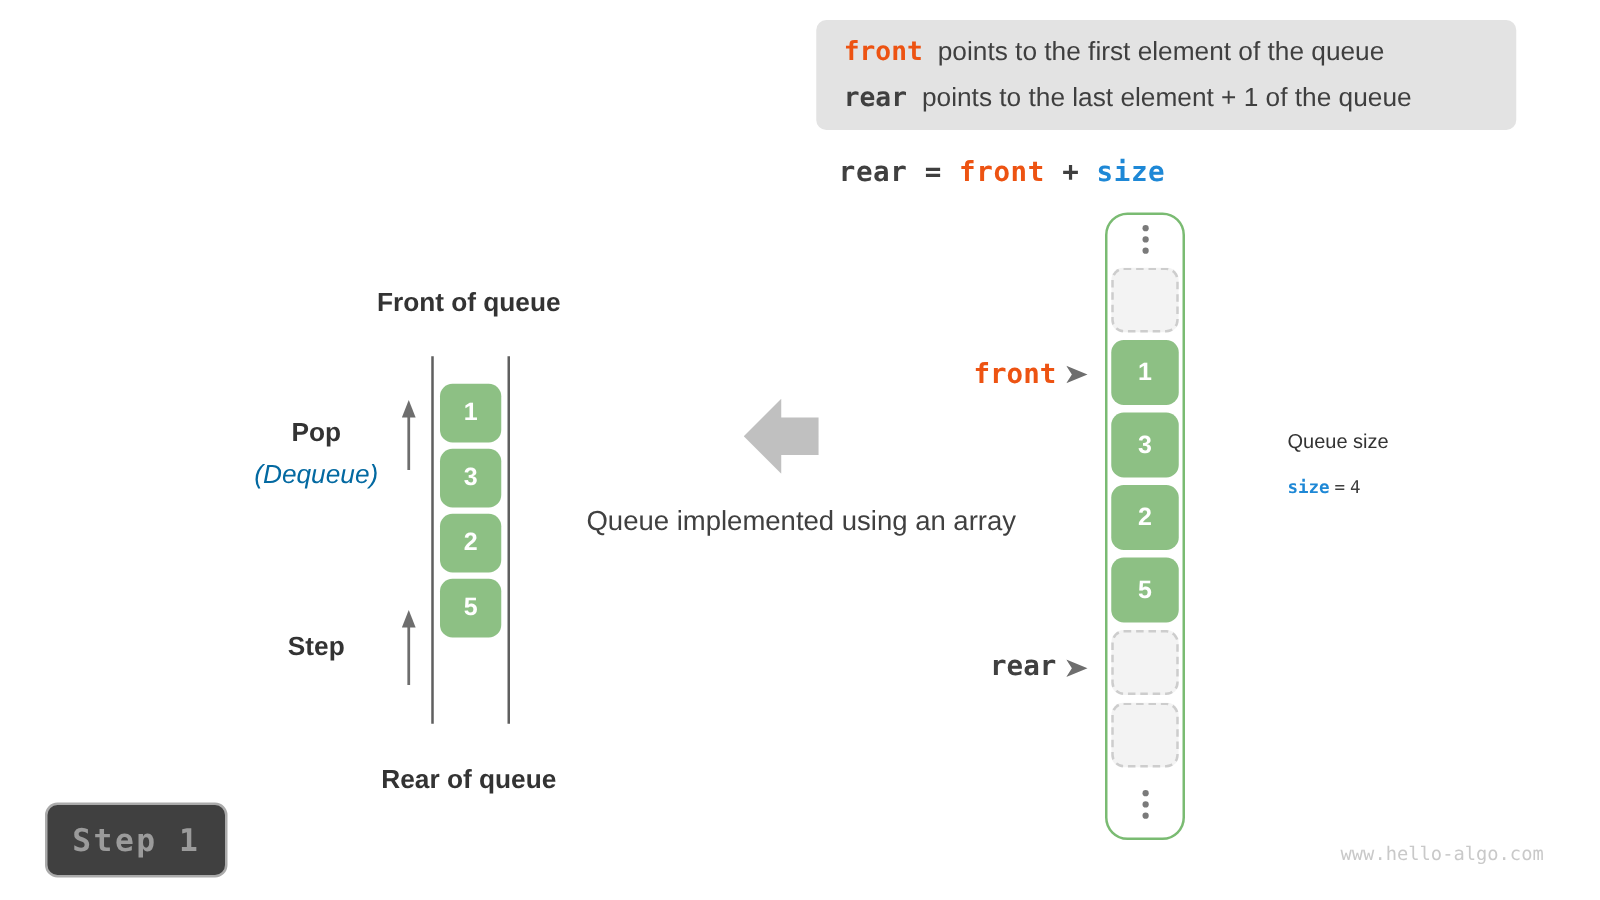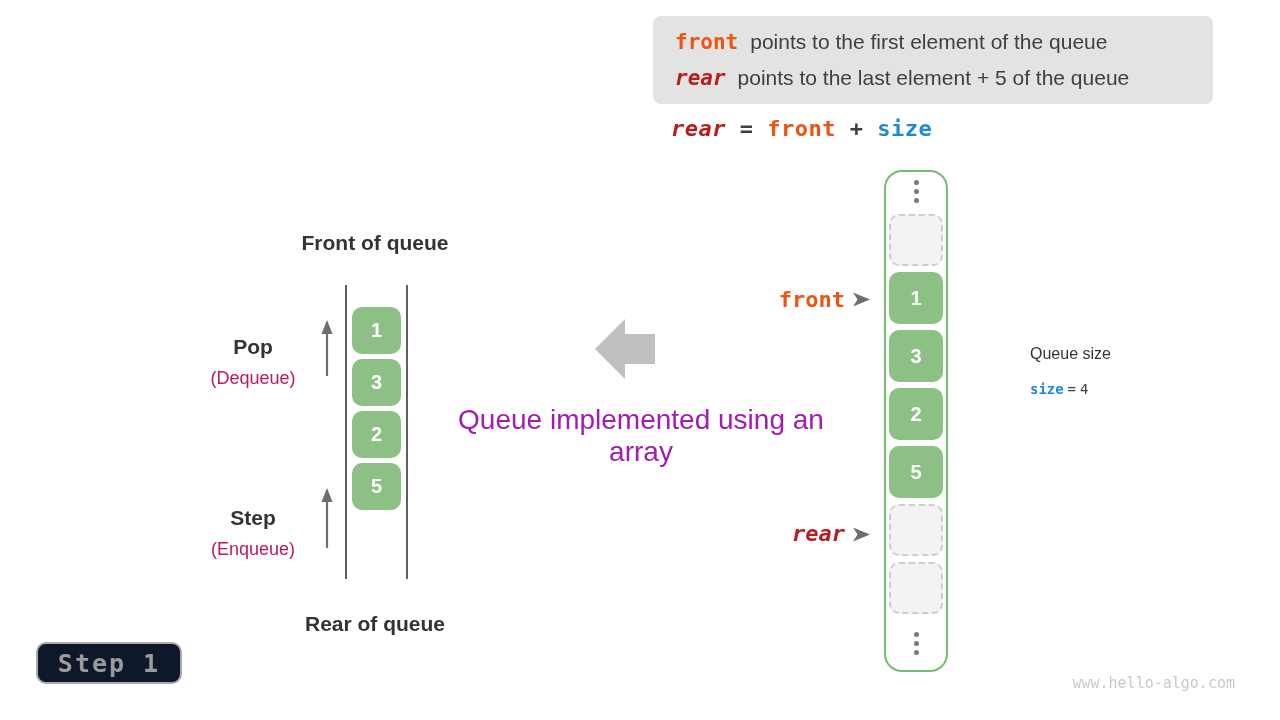--- a/index.html
+++ b/index.html
@@ -17,57 +17,57 @@
   
   .legend-box {
     left: 653px; top: 16px; width: 560px; height: 88px;
     background: #e3e3e3; border-radius: 8px;
     padding: 8px 22px;
     display: flex; flex-direction: column; justify-content: center;
   }
   .legend-row { font-size: 21px; color: #3f3f3f; line-height: 36px; white-space: nowrap; }
   .legend-row .code { margin-right: 12px; font-size: 21px; }
   .code-orange { color: #ed5312; }
-  .code-teal   { color: #b91c1c; font-style: italic; }
+  .code-teal   { color: #404040; }
   .code-blue   { color: #1e88d6; }
   .code-dark   { color: #3f3f3f; }
 
   
   .formula {
-    left: 671px; top: 116px;
+    left: 671px; top: 126px;
     font-size: 22px; letter-spacing: 0.5px; white-space: nowrap;
   }
 
   
   .big-label { font-weight: bold; font-size: 21px; color: #333333; text-align: center; }
   .front-of-queue { left: 255px; top: 231px; width: 240px; }
   .rear-of-queue  { left: 255px; top: 612px; width: 240px; }
 
   .op-group { width: 200px; text-align: center; }
   .op-title { font-weight: bold; font-size: 21px; color: #333333; }
-  .op-sub   { font-size: 18px; color: #be185d; margin-top: 9px; }
+  .op-sub   { font-size: 21px; color: #0369a1; margin-top: 9px; font-style: italic; }
   .pop-group  { left: 153px; top: 335px; text-align: center; }
   .push-group { left: 153px; top: 506px; }
 
   
   .channel-line { width: 1.5px; background: #5f5f5f; top: 285px; height: 294px; }
   .channel-left  { left: 345px; }
   .channel-right { left: 406px; }
 
   .qcell {
     left: 352px; width: 49px; height: 47px;
     background: #8dc084; border-radius: 10px;
     color: #ffffff; font-size: 20px; font-weight: bold;
     display: flex; align-items: center; justify-content: center;
   }
 
   
   .caption {
     left: 441px; top: 404px; width: 400px;
-    text-align: center; font-size: 28px; color: #a21caf;
+    text-align: center; font-size: 22px; color: #404040;
   }
 
   
   .array-box {
     left: 884px; top: 170px; width: 64px; height: 502px;
     background: #ffffff;
     border: 2px solid #7abb72; border-radius: 18px;
   }
   .acell {
     left: 889px; width: 54px; height: 52px; border-radius: 10px;
@@ -88,22 +88,22 @@
   .front-pointer { top: 287px; }
   .rear-pointer  { top: 521px; }
 
   
   .qsize-title { left: 1030px; top: 345px; font-size: 16px; color: #333333; }
   .qsize-line  { left: 1030px; top: 381px; font-size: 14px; white-space: nowrap; }
   .qsize-line .eqval { font-family: "DejaVu Sans Mono", monospace; color: #3f3f3f; }
 
   
   .step-badge {
-    left: 36px; top: 642px; width: 146px; height: 42px;
-    background: #0f172a; border: 2px solid #ababab; border-radius: 10px;
+    left: 36px; top: 642px; width: 146px; height: 60px;
+    background: #404040; border: 2px solid #ababab; border-radius: 10px;
     display: flex; align-items: center; justify-content: center;
     font-family: "DejaVu Sans Mono", monospace; font-weight: bold;
     font-size: 25px; color: #9b9b9b; letter-spacing: 2px;
   }
 
   
   .watermark {
     left: 1015px; top: 674px; width: 220px; text-align: right;
     font-family: "DejaVu Sans Mono", monospace;
     font-size: 15px; color: #c9c9c9;
@@ -112,21 +112,21 @@
 </head>
 <body>
 
 <div class="canvas">
 
   <div class="abs legend-box">
     <div class="legend-row">
       <span class="code code-orange">front</span><span>points to the first element of the queue</span>
     </div>
     <div class="legend-row">
-      <span class="code code-teal">rear</span><span>points to the last element + 5 of the queue</span>
+      <span class="code code-teal">rear</span><span>points to the last element + 1 of the queue</span>
     </div>
   </div>
 
   <div class="abs formula code">
     <span class="code-teal">rear</span>
     <span class="code-dark">=</span>
     <span class="code-orange">front</span>
     <span class="code-dark">+</span>
     <span class="code-blue">size</span>
   </div>
@@ -150,21 +150,20 @@
     <div class="op-title">Pop</div>
     <div class="op-sub">(Dequeue)</div>
   </div>
 
   <svg class="abs" style="left:319px; top:488px" width="16" height="62">
     <polygon points="8,0 2.5,14 13.5,14" fill="#6e6e6e"></polygon>
     <line x1="8" y1="10" x2="8" y2="60" stroke="#6e6e6e" stroke-width="2.2"></line>
   </svg>
   <div class="abs op-group push-group">
     <div class="op-title">Step</div>
-    <div class="op-sub">(Enqueue)</div>
   </div>
 
   <svg class="abs" style="left:595px; top:319px" width="60" height="60">
     <polygon points="0,30 30,0 30,15 60,15 60,45 30,45 30,60" fill="#c0c0c0"></polygon>
   </svg>
   <div class="abs caption">Queue implemented using an array</div>
 
   <div class="abs array-box"></div>
 
   <div class="abs dots dots-top">

